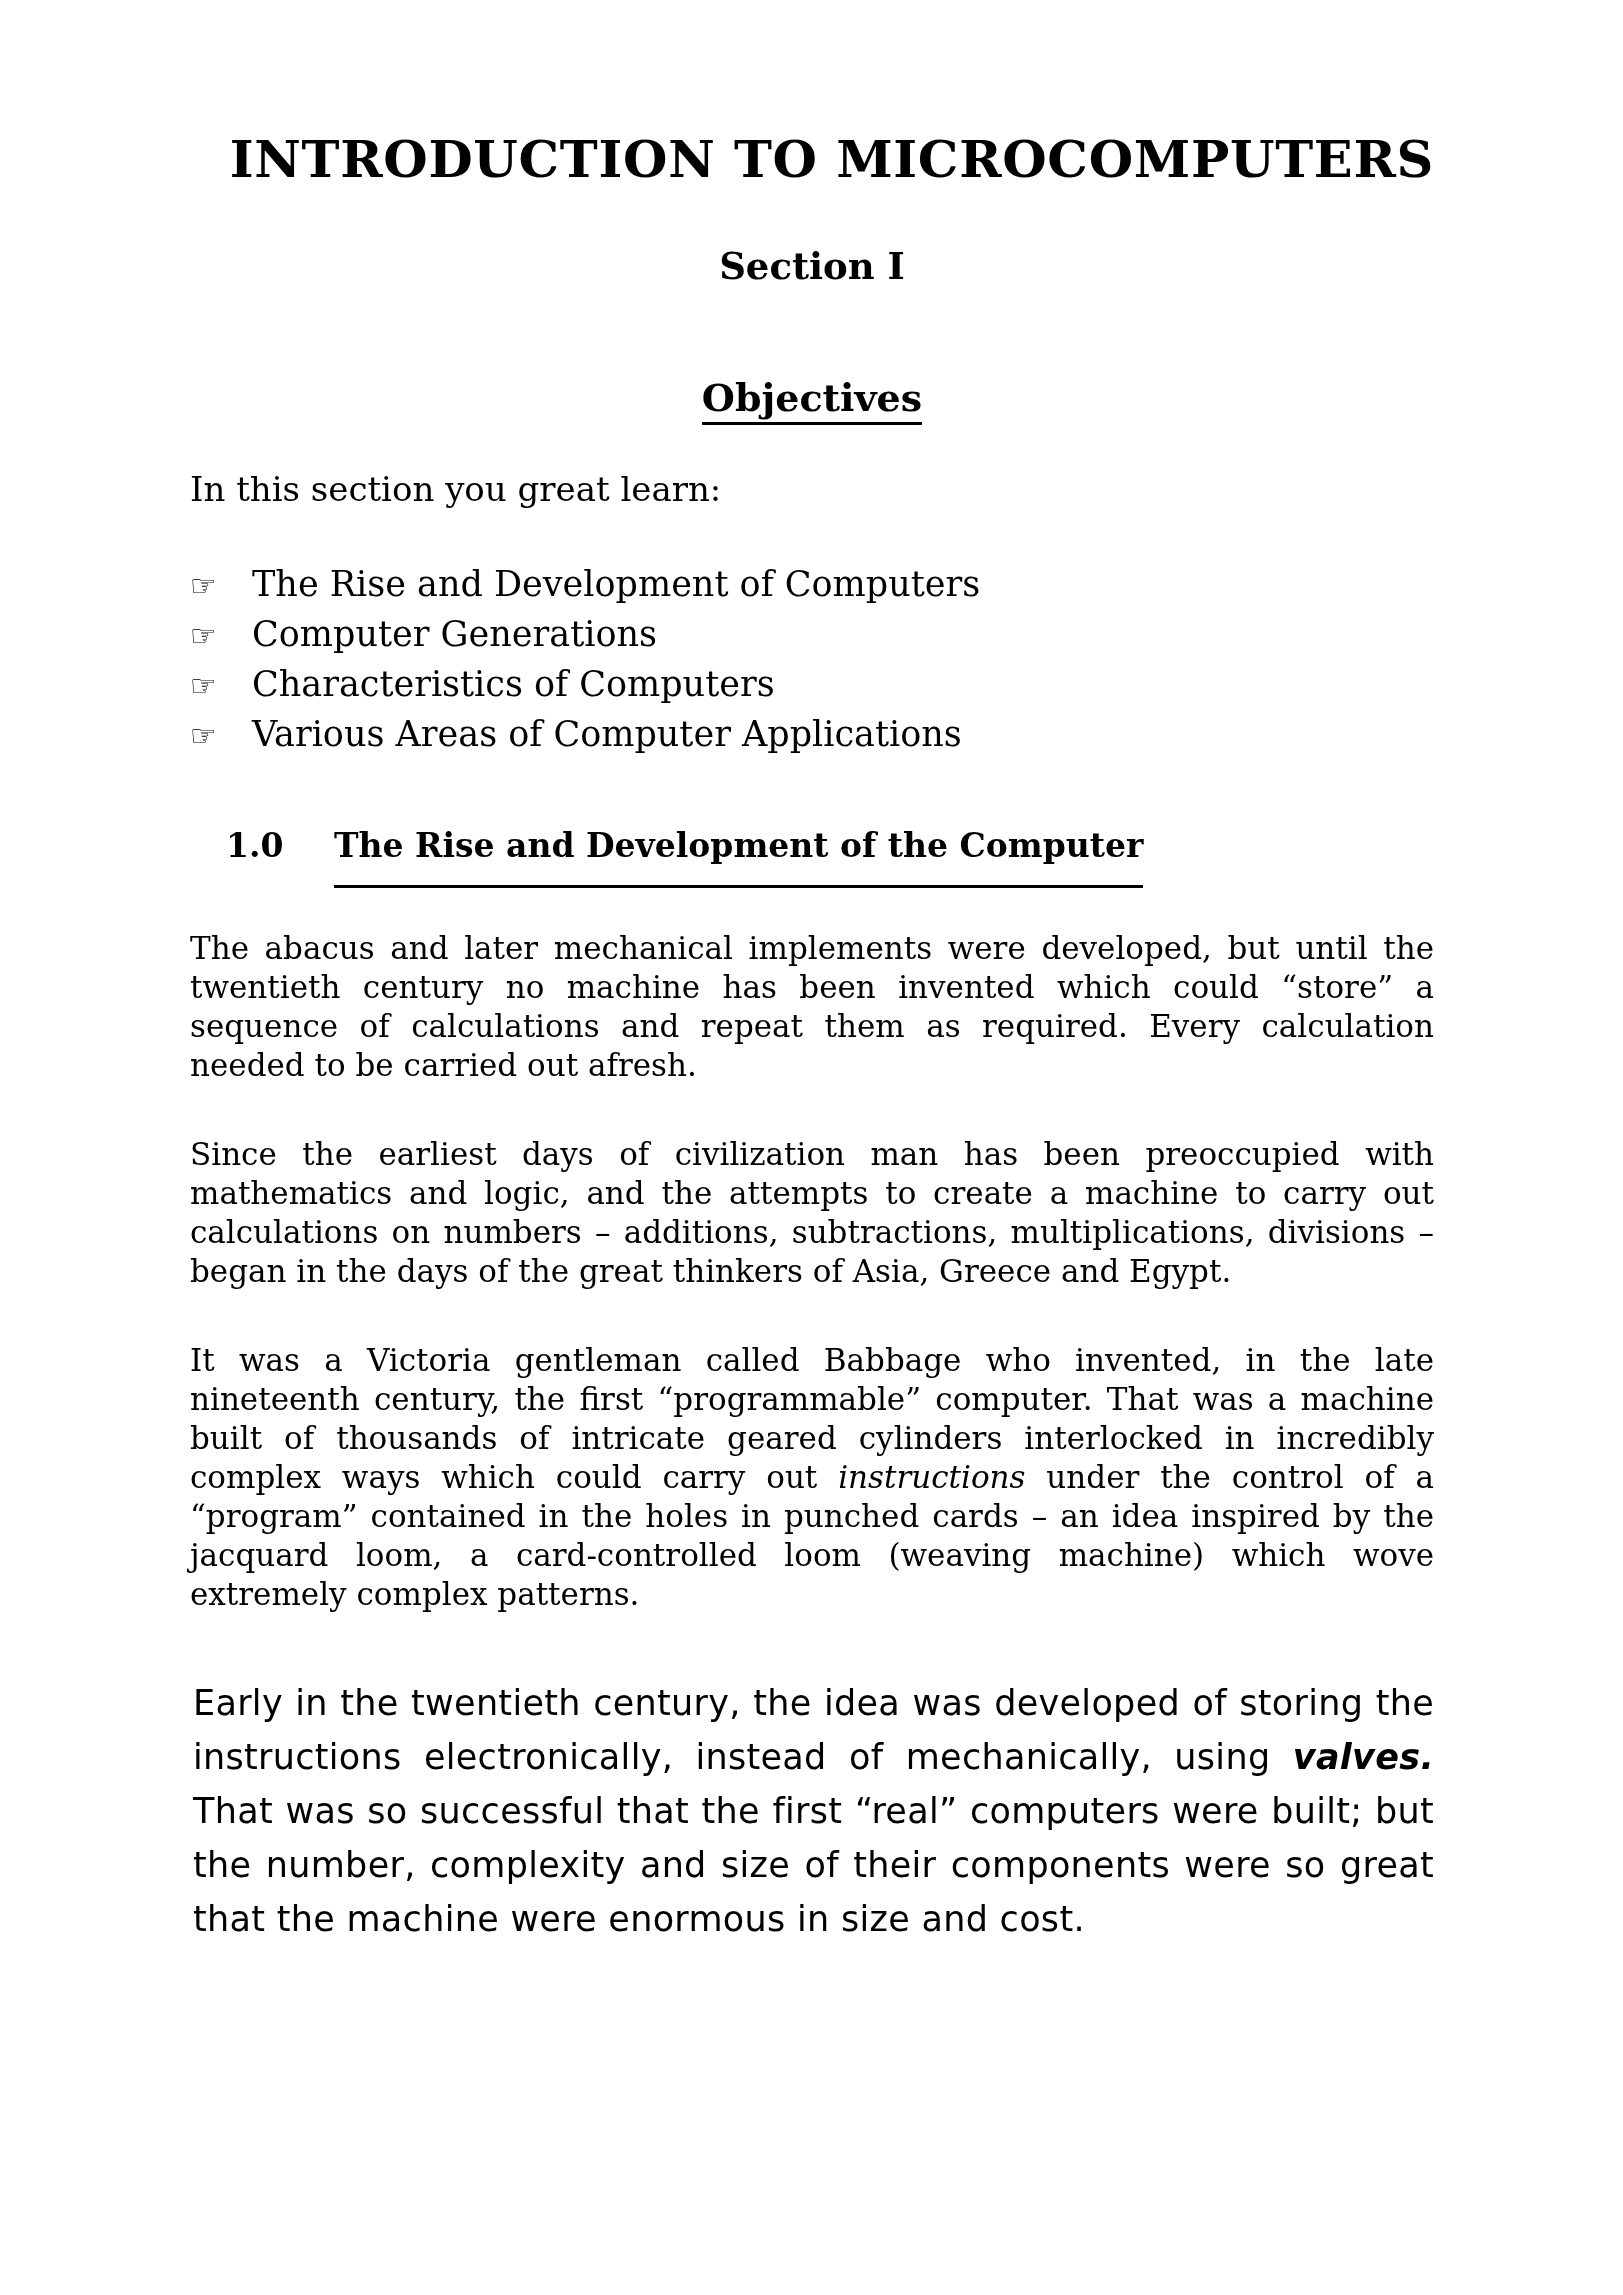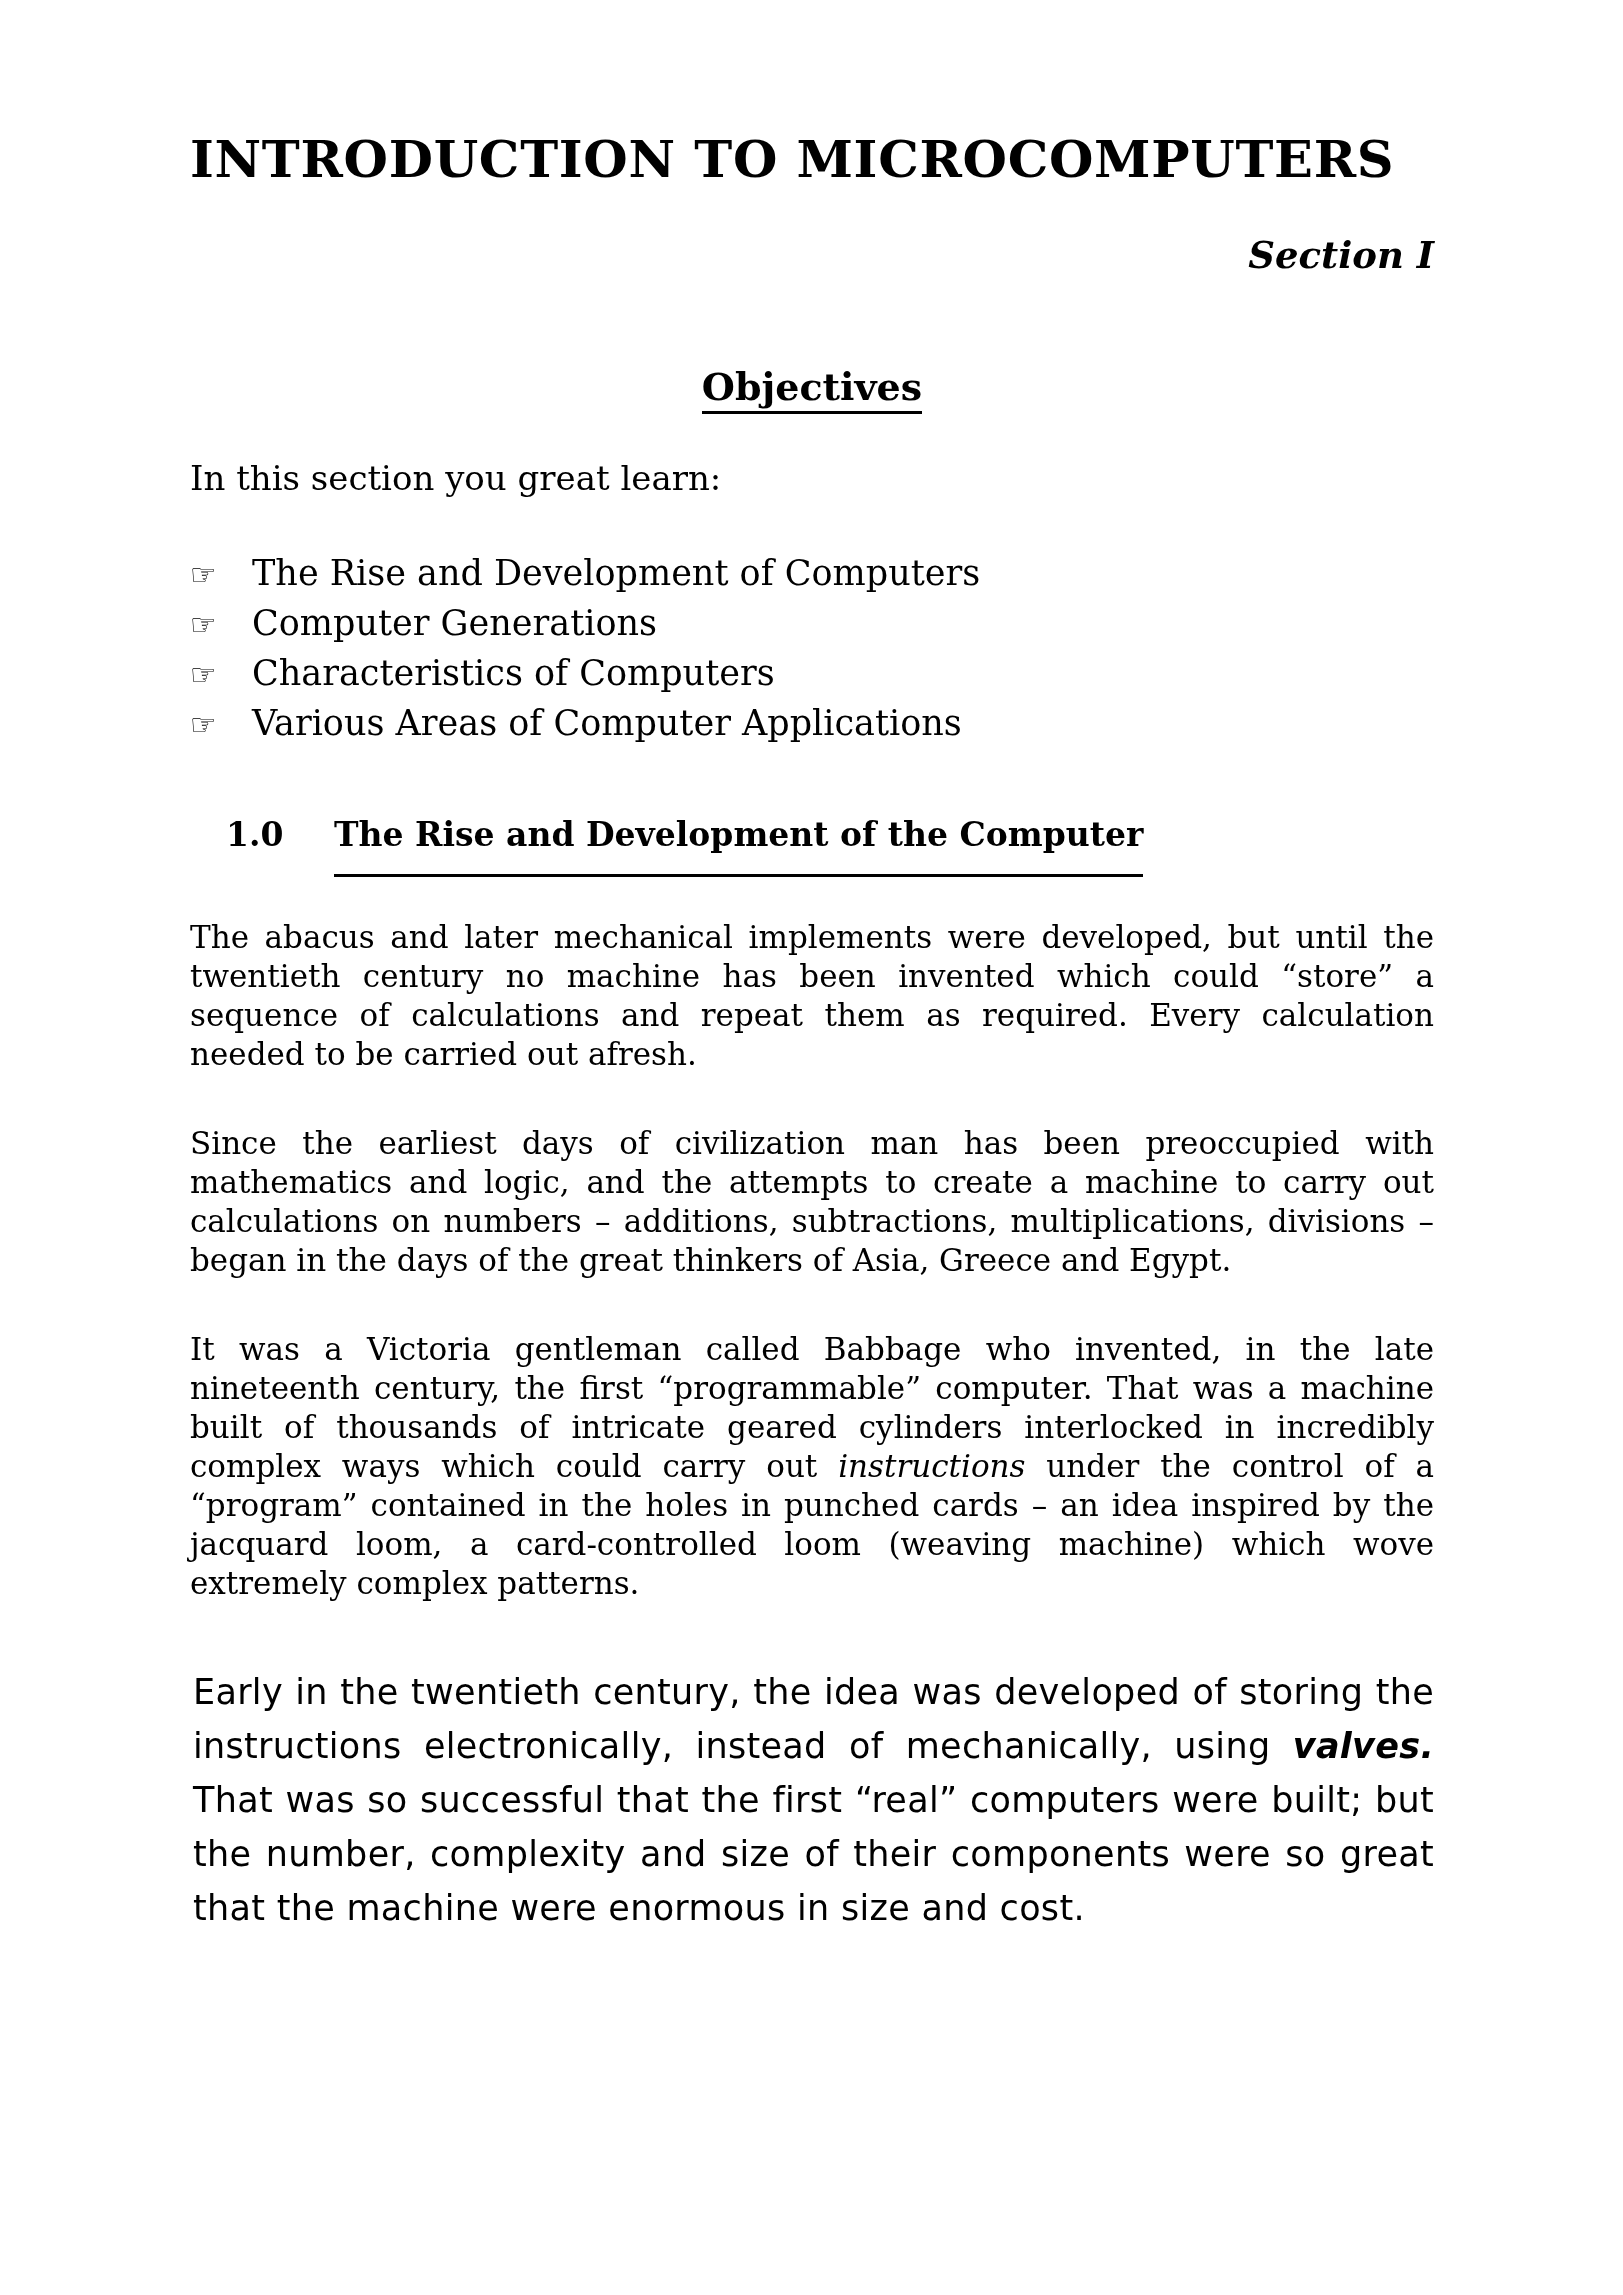--- a/index.html
+++ b/index.html
@@ -16,30 +16,29 @@
     color: #000000;
     padding: 128px 190px 0 190px;
     font-family: "DejaVu Serif", serif;
     overflow: hidden;
   }
   .doc-title {
     margin: 0;
     font-size: 51px;
     line-height: 62px;
     font-weight: bold;
-    text-align: left;
+    text-align: right;
     letter-spacing: 0.7px;
   }
   .section-heading {
-    margin: 42px 0 0 0;
+    margin: 53px 0 0 0;
     font-size: 37px;
     line-height: 46px;
     font-weight: bold;
-    text-align: right;
-    font-style: italic;
+    text-align: center;
   }
   .objectives-heading {
     margin: 88px 0 0 0;
     font-size: 38px;
     line-height: 42px;
     font-weight: bold;
     text-align: center;
   }
   .u {
     display: inline-block;

